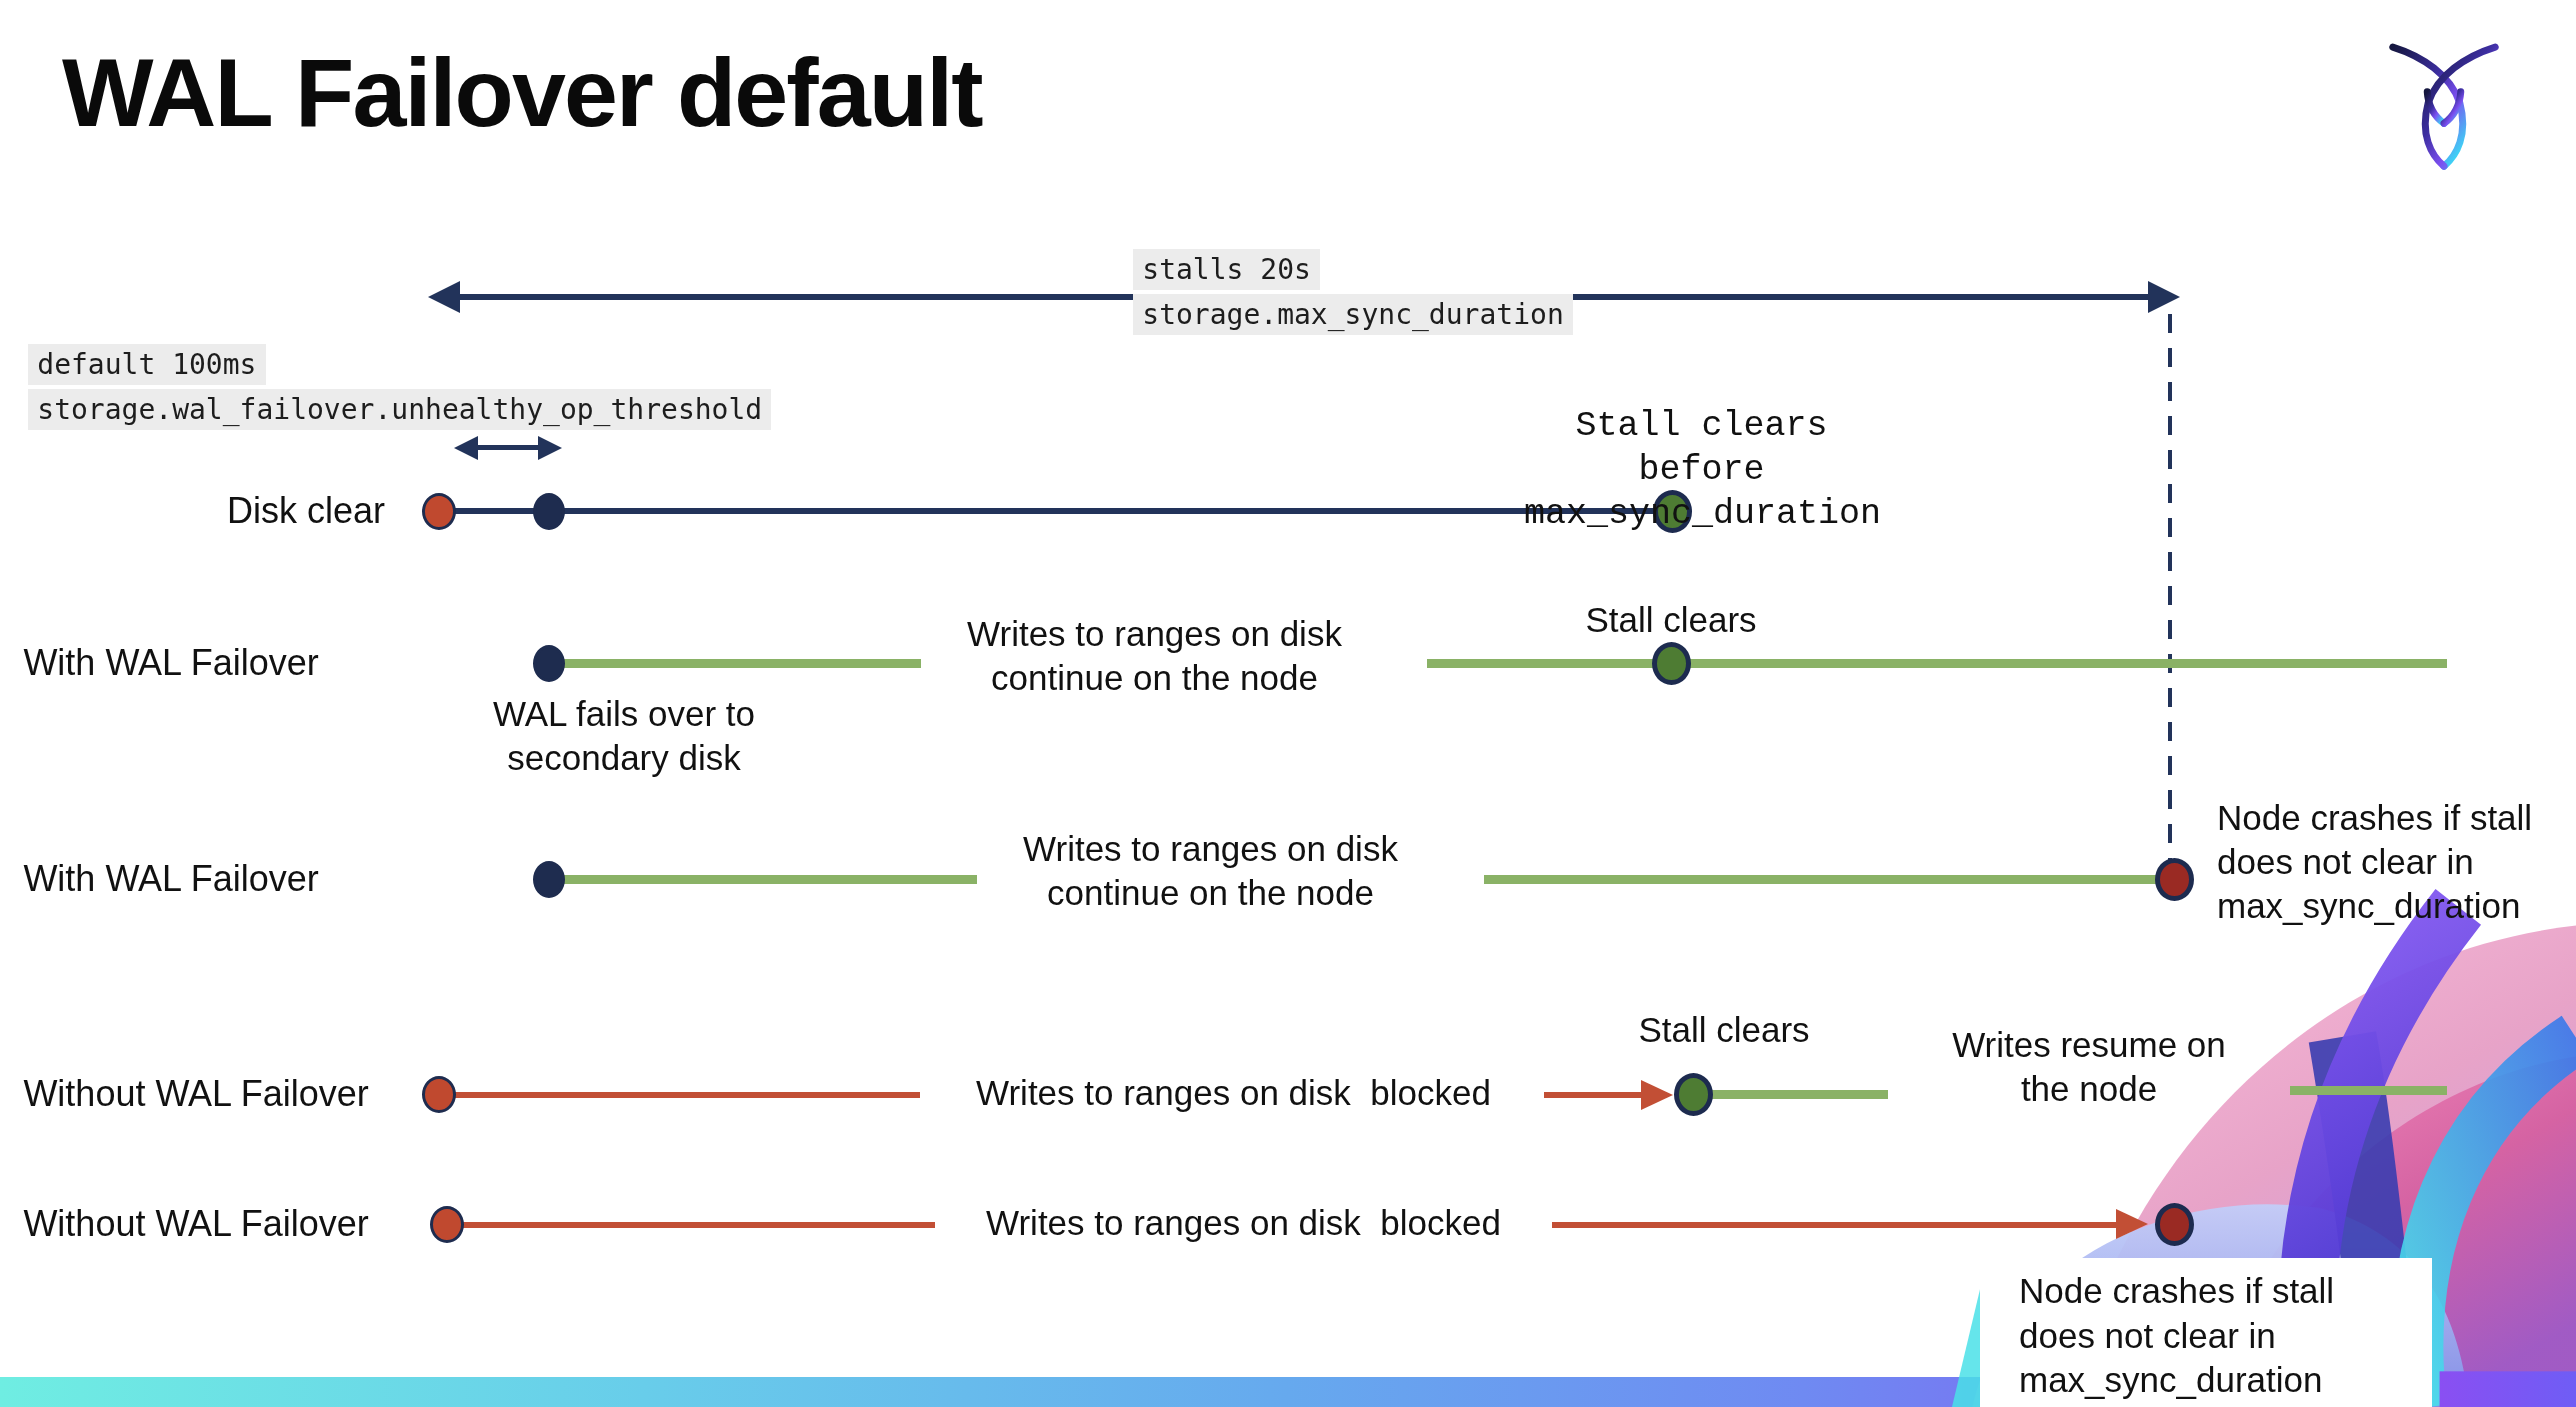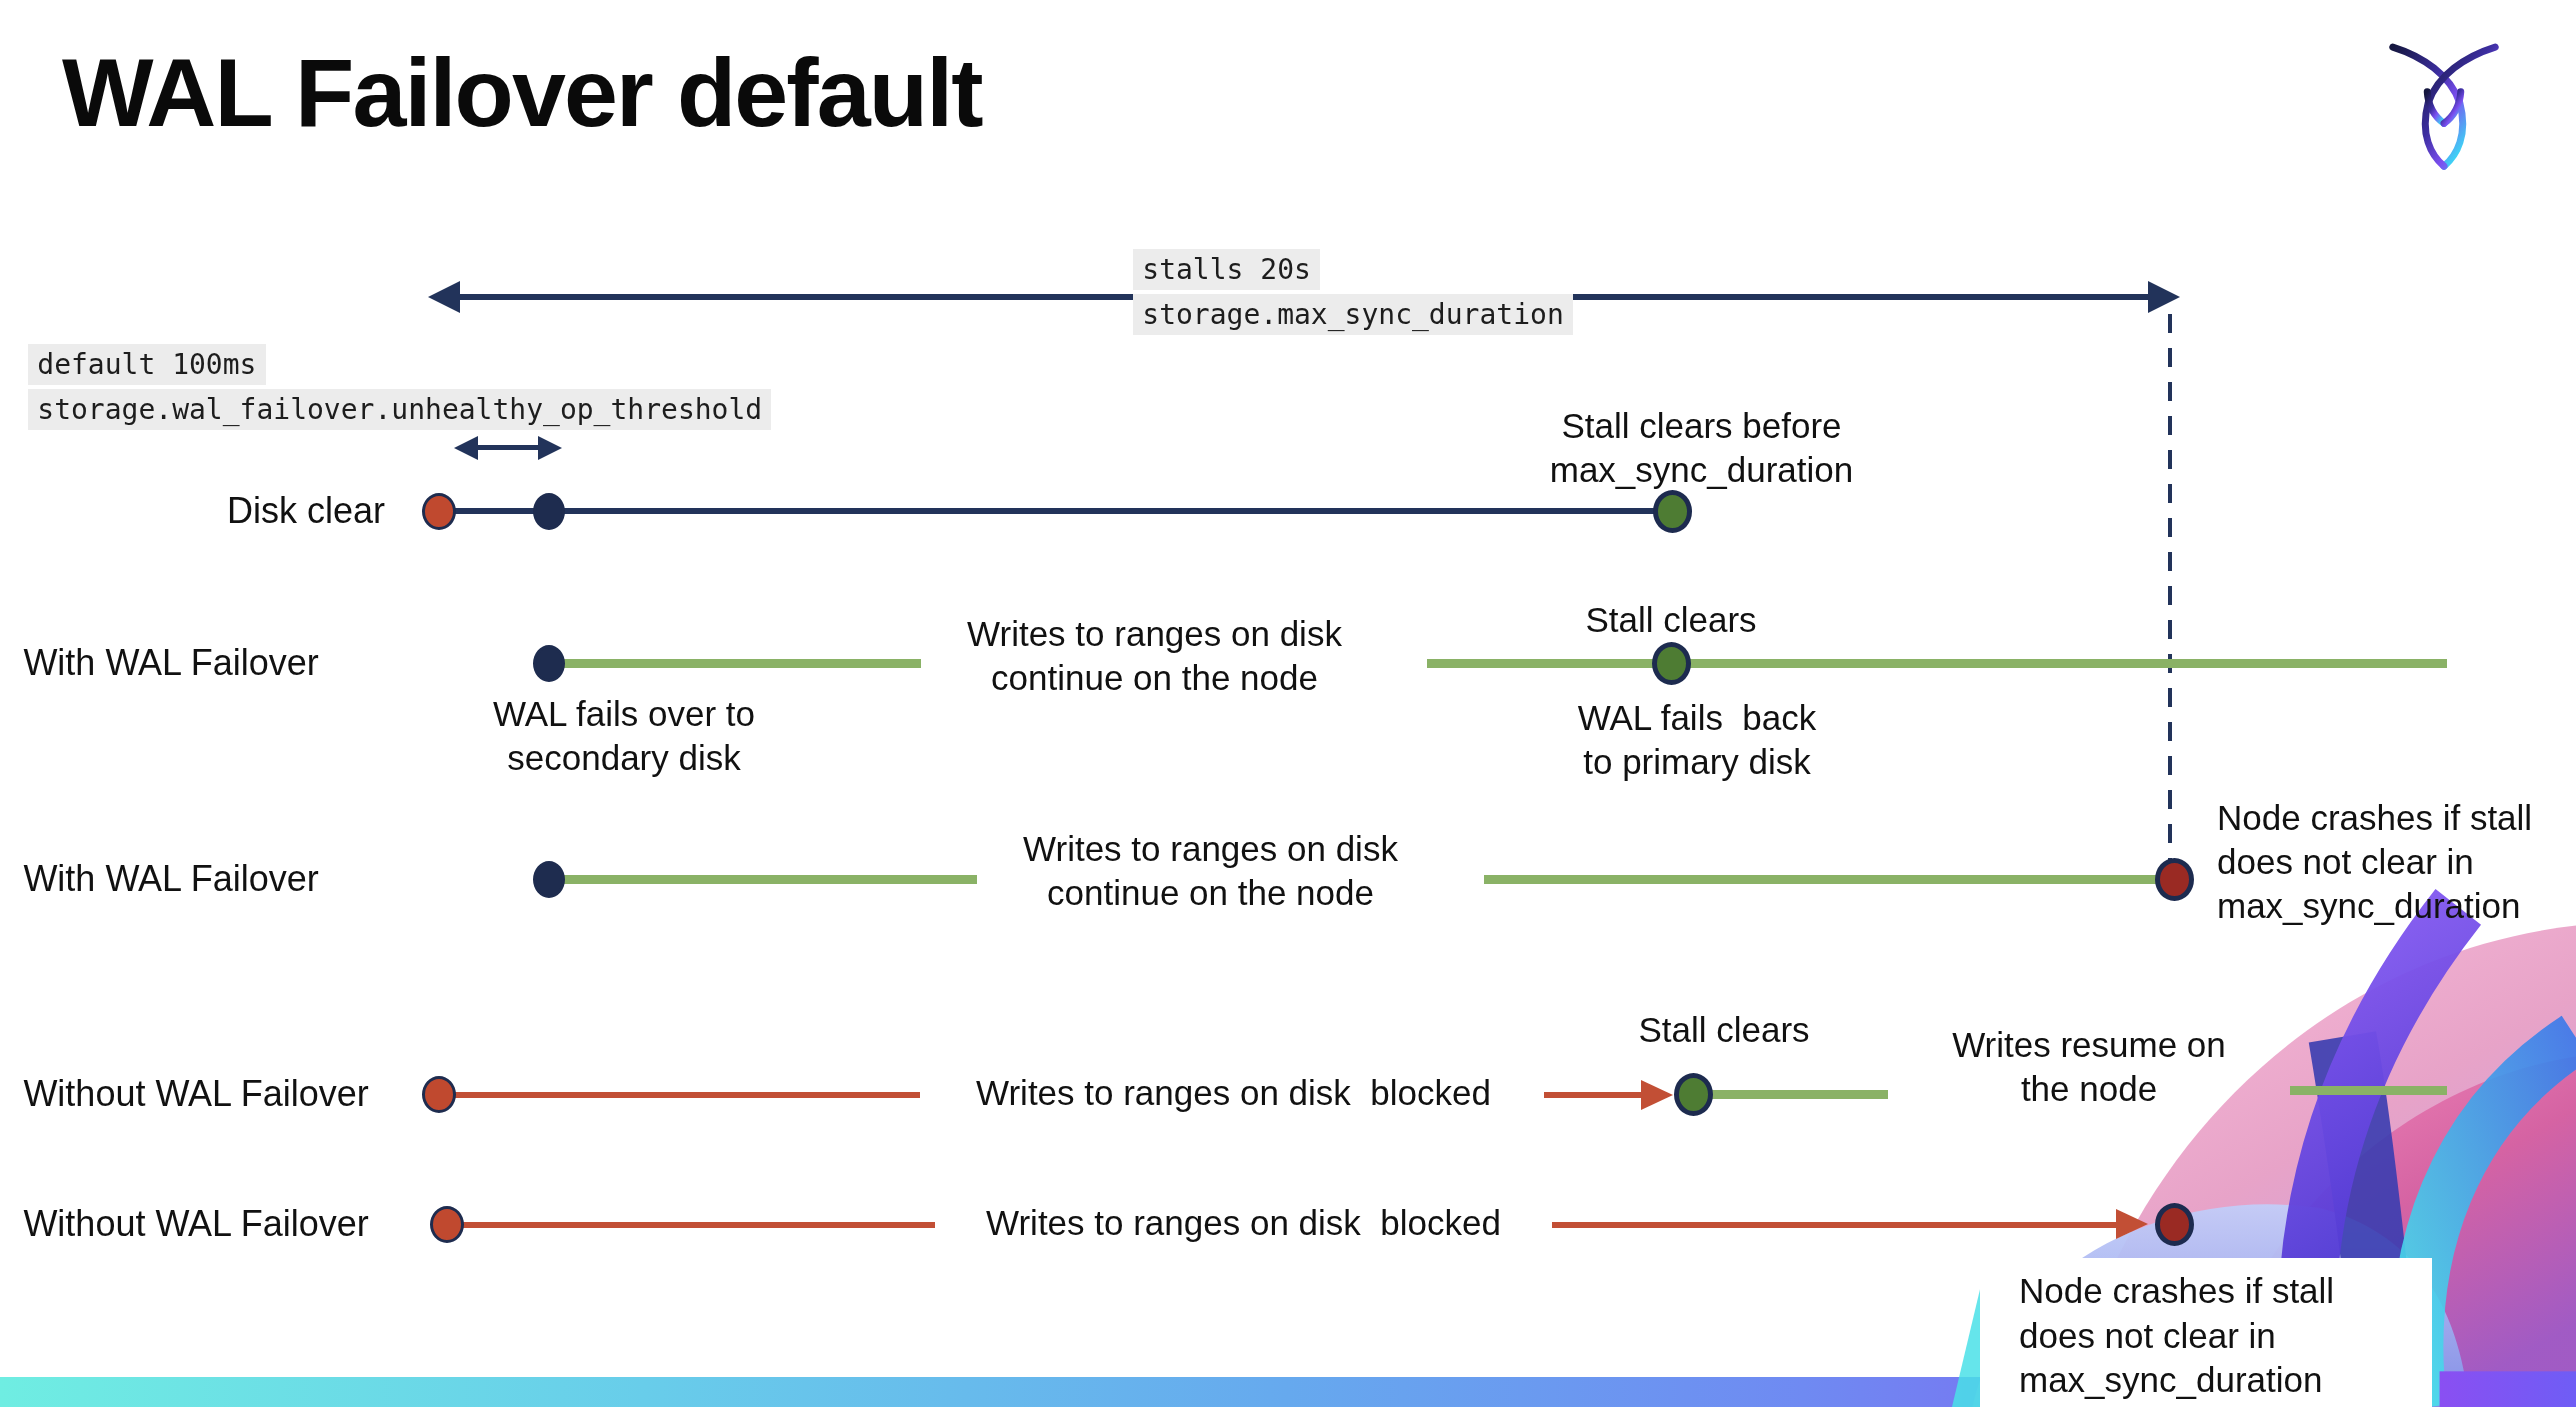--- a/index.html
+++ b/index.html
@@ -103,35 +103,33 @@
   <div class="head snl" style="left:454px;top:436px;"></div>
   <div class="head snr" style="left:538px;top:436px;"></div>
 
   <div class="dashed-v" style="left:2168px;top:314px;height:548px;"></div>
 
   <div class="row-label" style="left:227px;top:490px;">Disk clear</div>
   <div class="hline navy-line" style="left:439px;top:508px;width:1234px;"></div>
   <div class="dot start" style="left:422px;top:493px;"></div>
   <div class="dot navy" style="left:533px;top:493px;"></div>
   <div class="dot clear" style="left:1653px;top:490px;"></div>
-  <div class="note" style="left:1524px;top:404px;width:355px;">Stall clears before
+  <div class="note" style="left:1524px;top:404px;width:355px;font-family:Liberation Mono, monospace;">Stall clears before
 max_sync_duration</div>
 
   <div class="row-label" style="left:23.4px;top:642px;">With WAL Failover</div>
   <div class="dot navy" style="left:533px;top:645px;"></div>
   <div class="hline green-line" style="left:549px;top:659px;width:372px;"></div>
   <div class="note" style="left:935px;top:612px;width:439px;">Writes to ranges on disk
 continue on the node</div>
   <div class="hline green-line" style="left:1427px;top:659px;width:1020px;"></div>
   <div class="dot clear" style="left:1652px;top:642px;"></div>
   <div class="note" style="left:1531px;top:598px;width:280px;">Stall clears</div>
   <div class="note" style="left:437px;top:692px;width:374px;">WAL fails over to
 secondary disk</div>
-  <div class="note" style="left:1510px;top:696px;width:374px;">WAL fails  back
-to primary disk</div>
 
   <div class="row-label" style="left:23.4px;top:858px;">With WAL Failover</div>
   <div class="dot navy" style="left:533px;top:861px;"></div>
   <div class="hline green-line" style="left:549px;top:875px;width:428px;"></div>
   <div class="note" style="left:991px;top:827px;width:439px;">Writes to ranges on disk
 continue on the node</div>
   <div class="hline green-line" style="left:1484px;top:875px;width:686px;"></div>
   <div class="dot crash" style="left:2155px;top:858px;"></div>
   <div class="note left" style="left:2217px;top:796px;width:374px;">Node crashes if stall
 does not clear in

